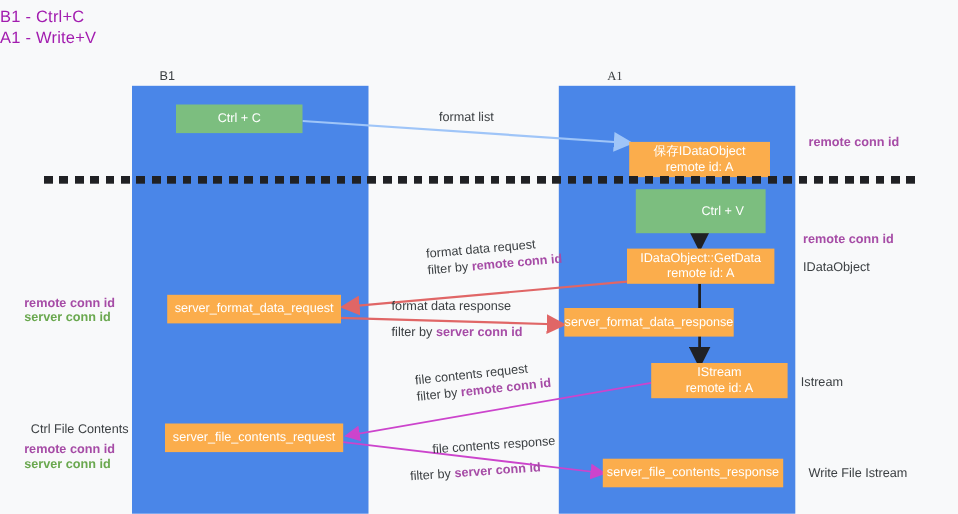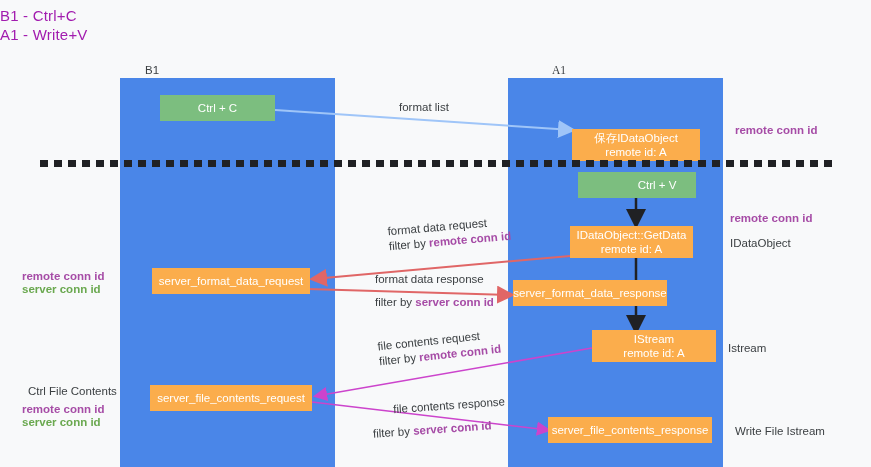--- a/index.html
+++ b/index.html
@@ -160,25 +160,25 @@
 
   <div class="node green" style="left:160px; top:95px; width:115px; height:26px;">
     <span>Ctrl + C</span>
   </div>
 
   <div class="node orange" style="left:572px; top:116px; width:128px; height:32px;margin-top:13px;">
     <span>保存IDataObject</span>
     <span class="l2">remote id: A</span>
   </div>
 
-  <div class="node green" style="left:578px; top:172px; width:118px; height:26px;padding-left:40px;">
+  <div class="node green" style="left:578px; top:172px; width:118px; height:40px;padding-left:40px;">
     <span>Ctrl + V</span>
   </div>
 
-  <div class="node orange" style="left:570px; top:226px; width:123px; height:32px;">
+  <div class="node orange" style="left:570px; top:226px; width:134px; height:32px;">
     <span>IDataObject::GetData</span>
     <span class="l2">remote id: A</span>
   </div>
 
   <div class="node orange" style="left:513px; top:280px; width:154px; height:26px;">
     <span>server_format_data_response</span>
   </div>
 
   <div class="node orange" style="left:152px; top:268px; width:158px; height:26px;">
     <span>server_format_data_request</span>
@@ -201,21 +201,21 @@
     <span>format list</span>
   </div>
 
   <div class="edge-label" style="left:388px; top:219px; transform: rotate(-5deg);">
     <div>format data request</div>
     <div>
       <span>filter by </span><b class="purple">remote conn id</b>
     </div>
   </div>
 
-  <div class="edge-label" style="left:375px; top:272px;">
+  <div class="edge-label" style="left:356px; top:272px;">
     <div>format data response</div>
     <div style="margin-top:8px;">
       <span>filter by </span><b class="purple">server conn id</b>
     </div>
   </div>
 
   <div class="edge-label" style="left:378px; top:333px; transform: rotate(-6deg);">
     <div>file contents request</div>
     <div>
       <span>filter by </span><b class="purple">remote conn id</b>

